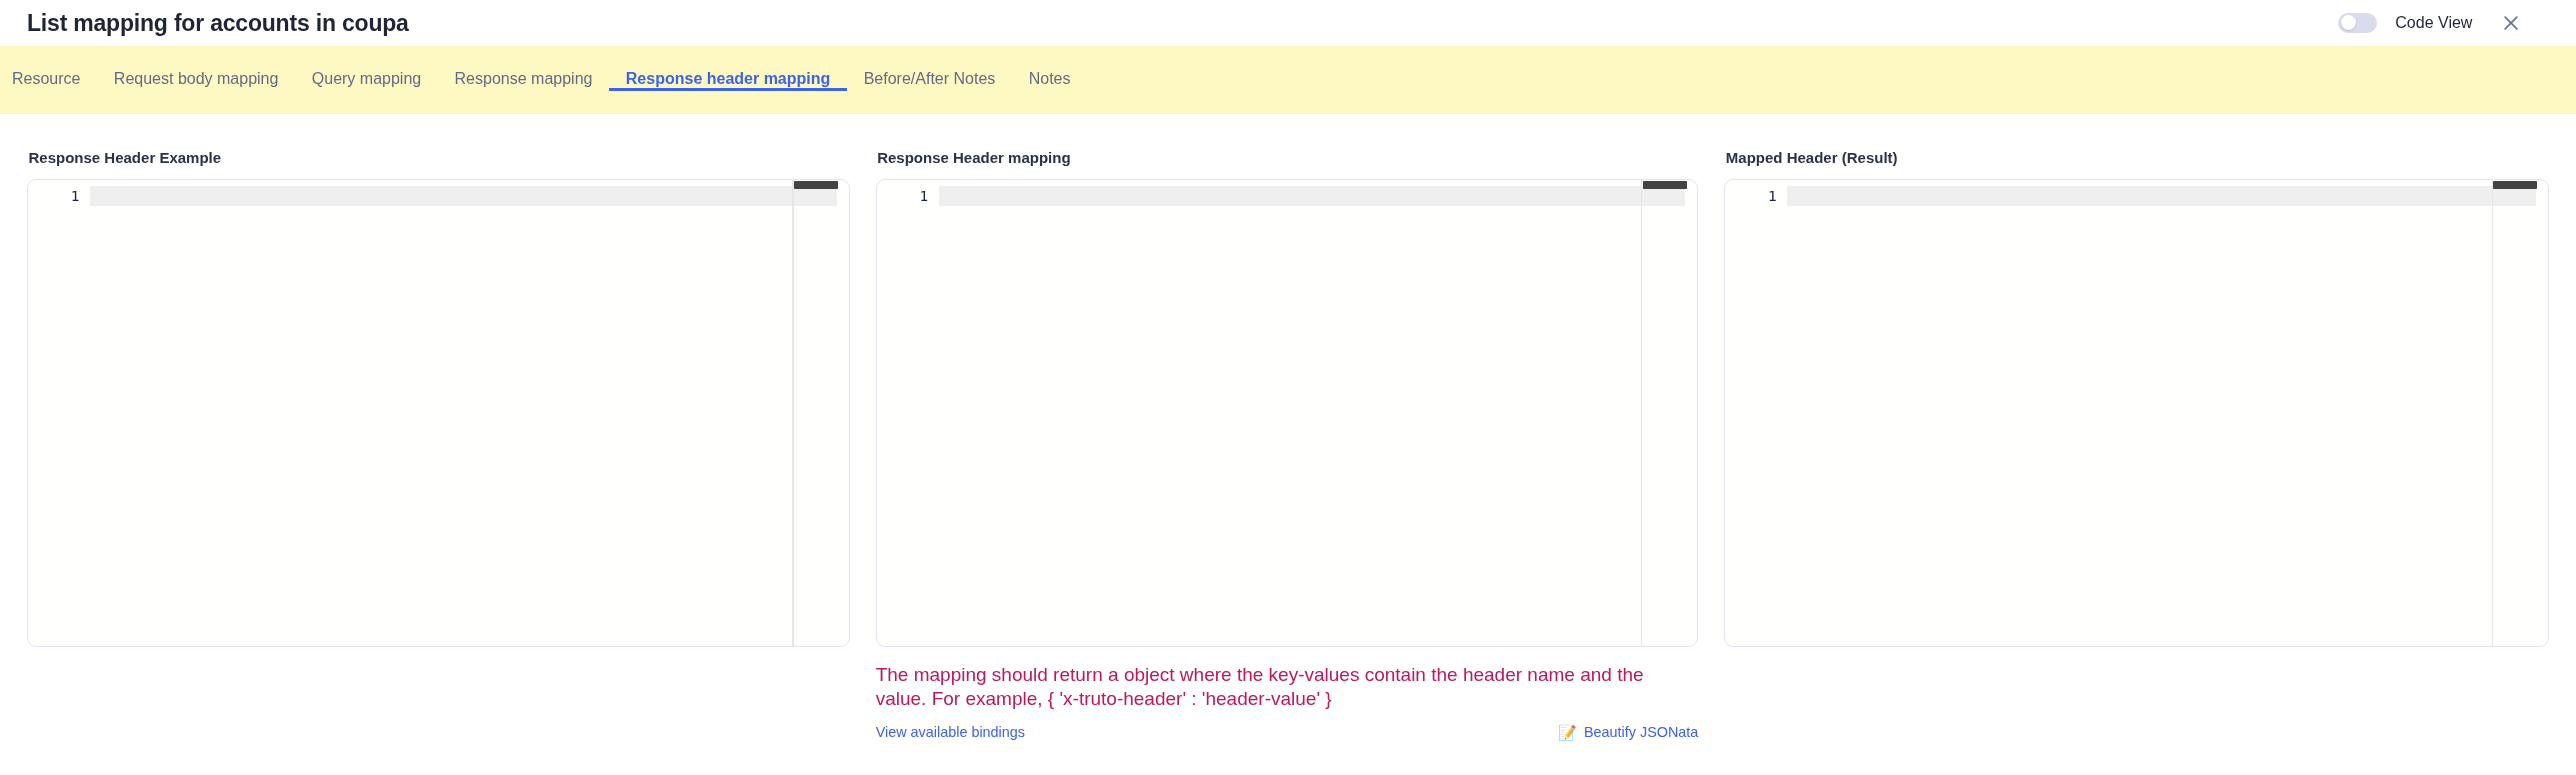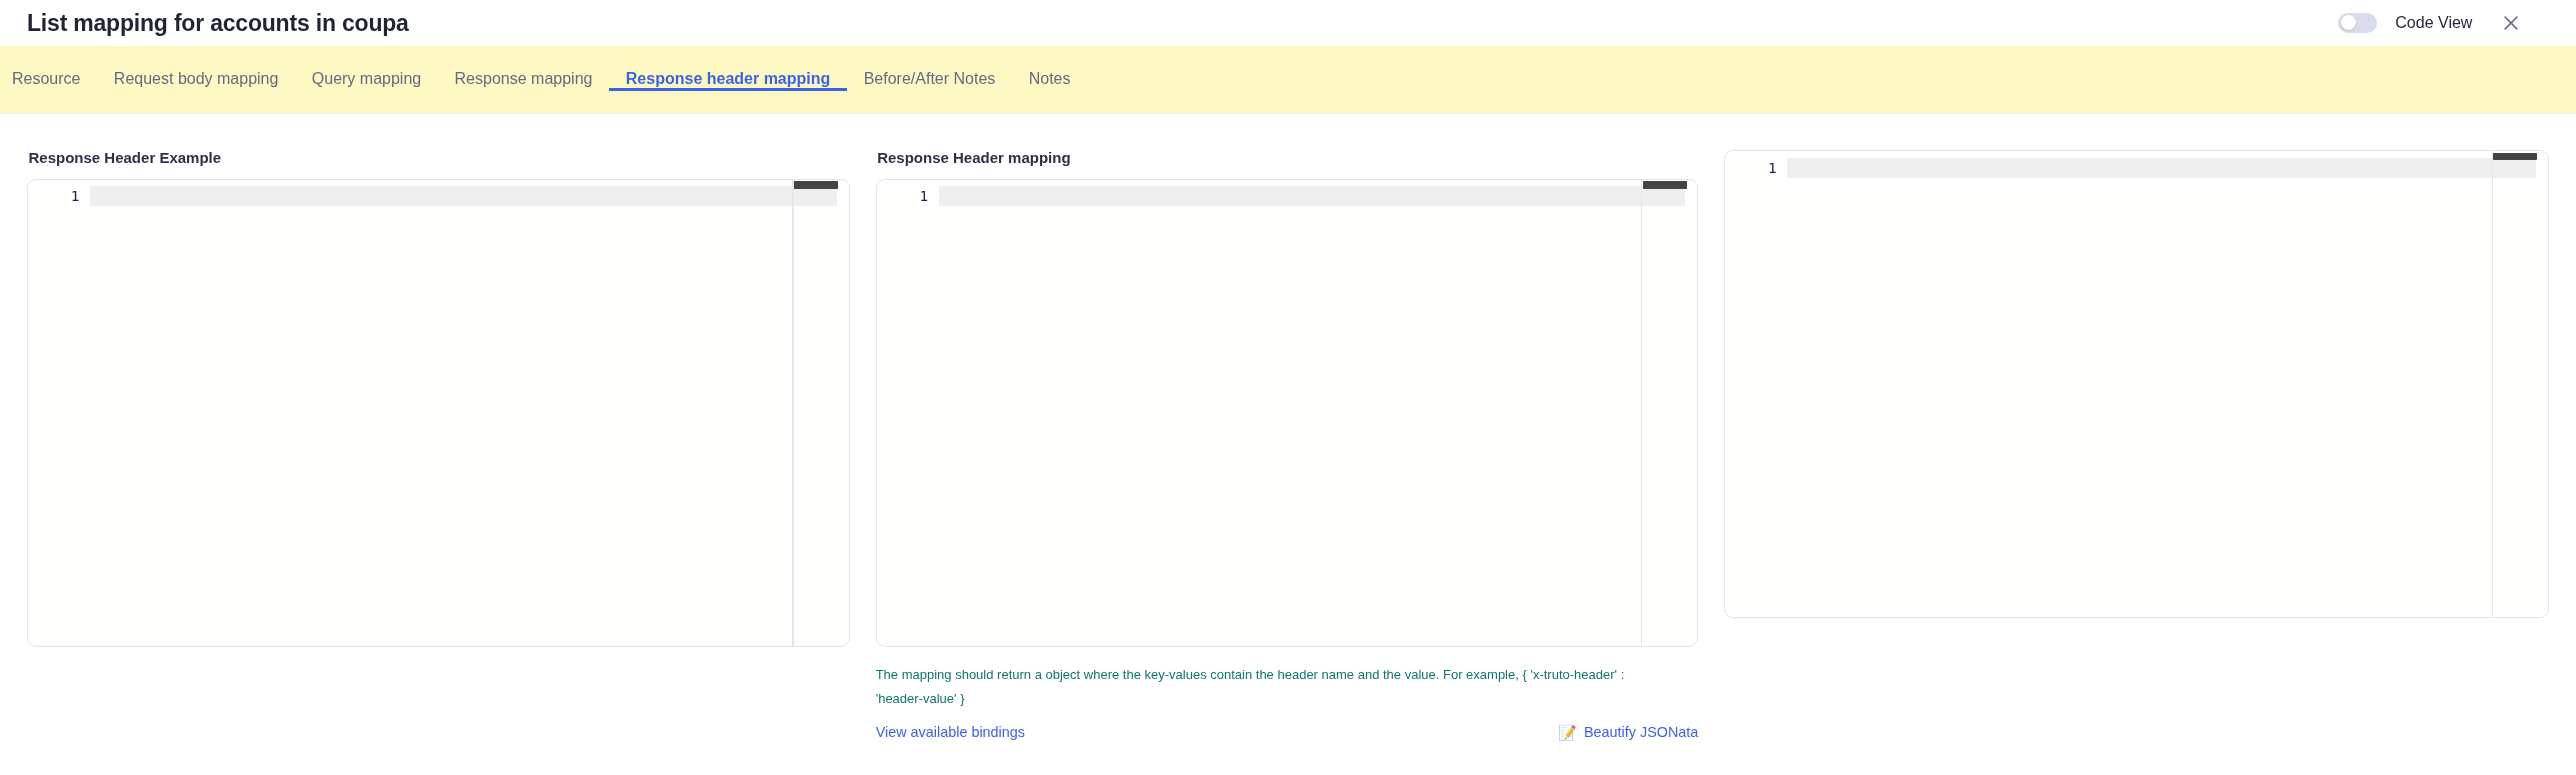--- a/index.html
+++ b/index.html
@@ -179,23 +179,23 @@
     top: 0;
     right: 55px;
     width: 1.5px;
     height: 100%;
     background: #e6e6e6;
   }
 
   
   .helper-text {
     margin-top: 16.7px;
-    font-size: 13px;
+    font-size: 19px;
     line-height: 23.5px;
-    color: #0f766e;
+    color: #be185d;
     max-width: 782px;
   }
   .links-row {
     display: flex;
     align-items: center;
     justify-content: space-between;
     margin-top: 13.7px;
   }
   .link {
     font-size: 14.4px;
@@ -294,20 +294,21 @@
     <div class="links-row">
       <div class="link">View available bindings</div>
       <div class="beautify">
         <span class="beautify-icon">📝</span>
         <span class="link">Beautify JSONata</span>
       </div>
     </div>
   </div>
 
   <div class="col col-right">
+    <div class="panel-heading">Mapped Header (Result)</div>
     <div class="editor">
       <div class="editor-inner">
         <div class="gutter">
           <span>1</span>
         </div>
         <div class="code-area">
           <div class="code-line"></div>
           <div class="hscroll-thumb"></div>
           <div class="caret-col"></div>
         </div>

